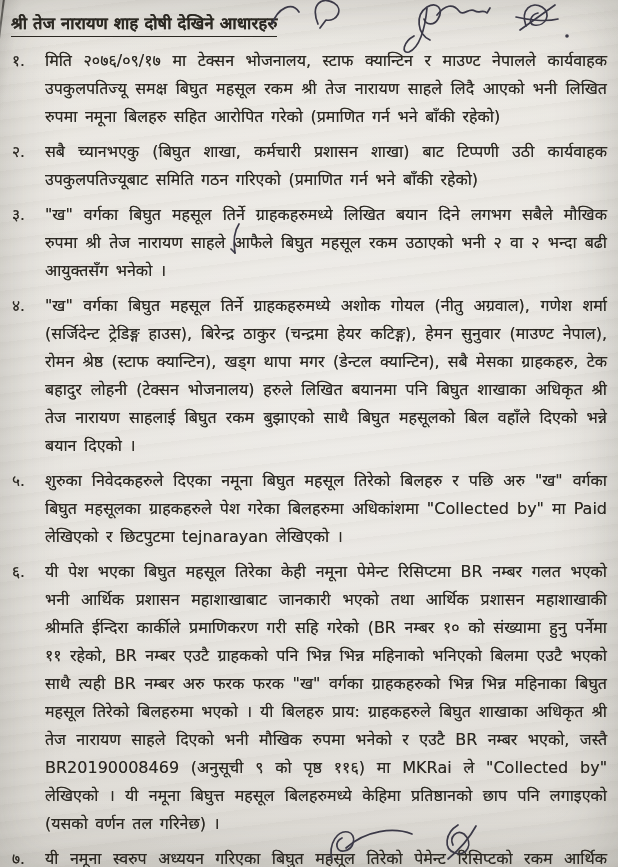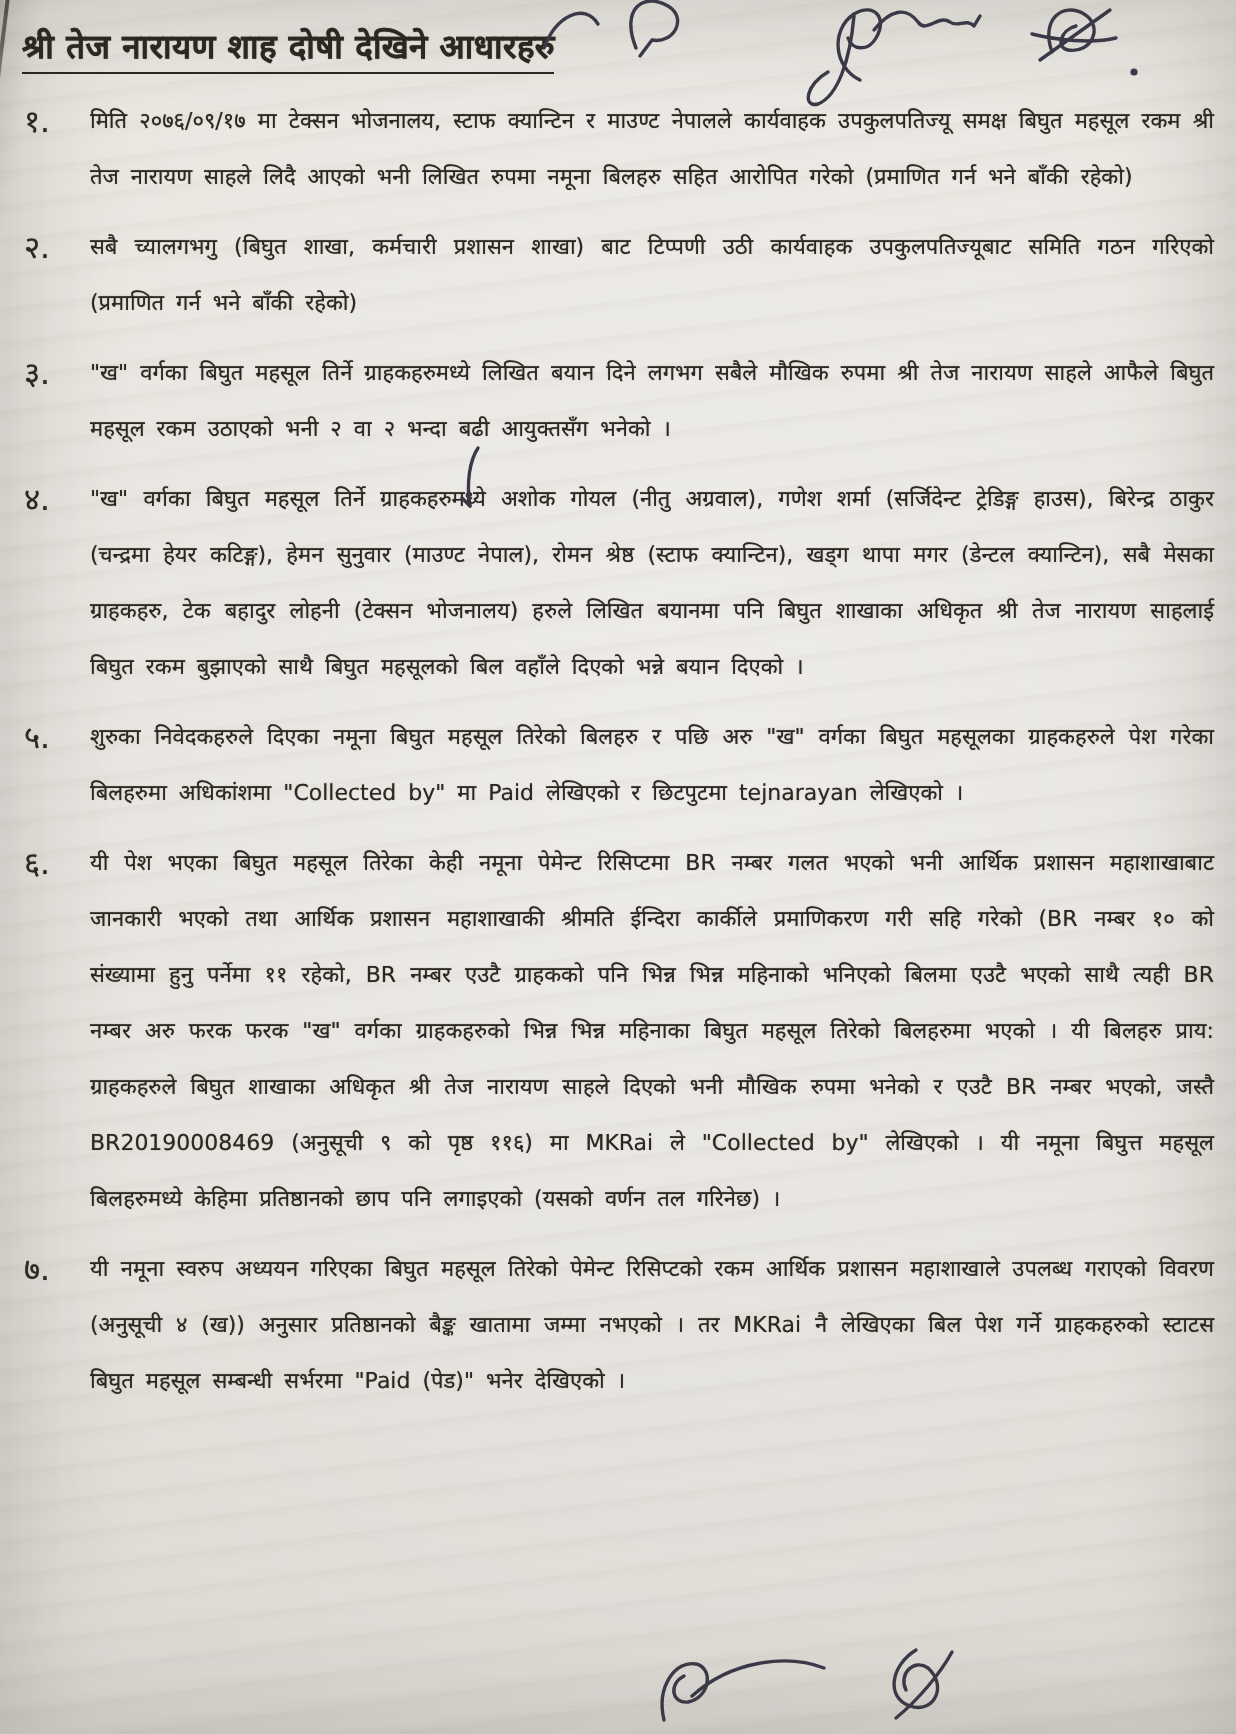--- a/index.html
+++ b/index.html
@@ -71,21 +71,21 @@
   }
   .item-num {
     flex: 0 0 33px;
     font-size: 15.5px;
     line-height: 28px;
     padding-left: 3px;
     text-shadow: 0 0 0.5px rgba(43,40,34,0.6);
   }
   .item-text {
     flex: 1;
-    font-size: 11px;
+    font-size: 16px;
     line-height: 28px;
     text-align: justify;
     word-spacing: 2.5px;
     text-shadow: 0 0 0.5px rgba(43,40,34,0.6);
   }
   .sig {
     position: absolute;
     z-index: 3;
   }
   .sig path {
@@ -135,21 +135,21 @@
     <div class="doc-title">श्री तेज नारायण शाह दोषी देखिने आधारहरु</div>
 
     <ul class="items">
   <li class="item">
     <span class="item-num">१.</span>
     <span class="item-text">मिति २०७६/०९/१७ मा टेक्सन भोजनालय, स्टाफ क्यान्टिन र माउण्ट नेपालले कार्यवाहक उपकुलपतिज्यू समक्ष बिघुत महसूल रकम श्री तेज नारायण साहले लिदै आएको भनी लिखित रुपमा नमूना बिलहरु सहित आरोपित गरेको (प्रमाणित गर्न भने बाँकी रहेको)</span>
   </li>
 
   <li class="item">
     <span class="item-num">२.</span>
-    <span class="item-text">सबै च्यालगभगु (बिघुत शाखा, कर्मचारी प्रशासन शाखा) बाट टिप्पणी उठी कार्यवाहक उपकुलपतिज्यूबाट समिति गठन गरिएको (प्रमाणित गर्न भने बाँकी रहेको)</span>
+    <span class="item-text">सबै च्यानभएकु (बिघुत शाखा, कर्मचारी प्रशासन शाखा) बाट टिप्पणी उठी कार्यवाहक उपकुलपतिज्यूबाट समिति गठन गरिएको (प्रमाणित गर्न भने बाँकी रहेको)</span>
   </li>
 
   <li class="item">
     <span class="item-num">३.</span>
     <span class="item-text">"ख" वर्गका बिघुत महसूल तिर्ने ग्राहकहरुमध्ये लिखित बयान दिने लगभग सबैले मौखिक रुपमा श्री तेज नारायण साहले आफैले बिघुत महसूल रकम उठाएको भनी २ वा २ भन्दा बढी आयुक्तसँग भनेको ।</span>
   </li>
 
   <li class="item">
     <span class="item-num">४.</span>
     <span class="item-text">"ख" वर्गका बिघुत महसूल तिर्ने ग्राहकहरुमध्ये अशोक गोयल (नीतु अग्रवाल), गणेश शर्मा (सर्जिदेन्ट ट्रेडिङ्ग हाउस), बिरेन्द्र ठाकुर (चन्द्रमा हेयर कटिङ्ग), हेमन सुनुवार (माउण्ट नेपाल), रोमन श्रेष्ठ (स्टाफ क्यान्टिन), खड्ग थापा मगर (डेन्टल क्यान्टिन), सबै मेसका ग्राहकहरु, टेक बहादुर लोहनी (टेक्सन भोजनालय) हरुले लिखित बयानमा पनि बिघुत शाखाका अधिकृत श्री तेज नारायण साहलाई बिघुत रकम बुझाएको साथै बिघुत महसूलको बिल वहाँले दिएको भन्ने बयान दिएको ।</span>

